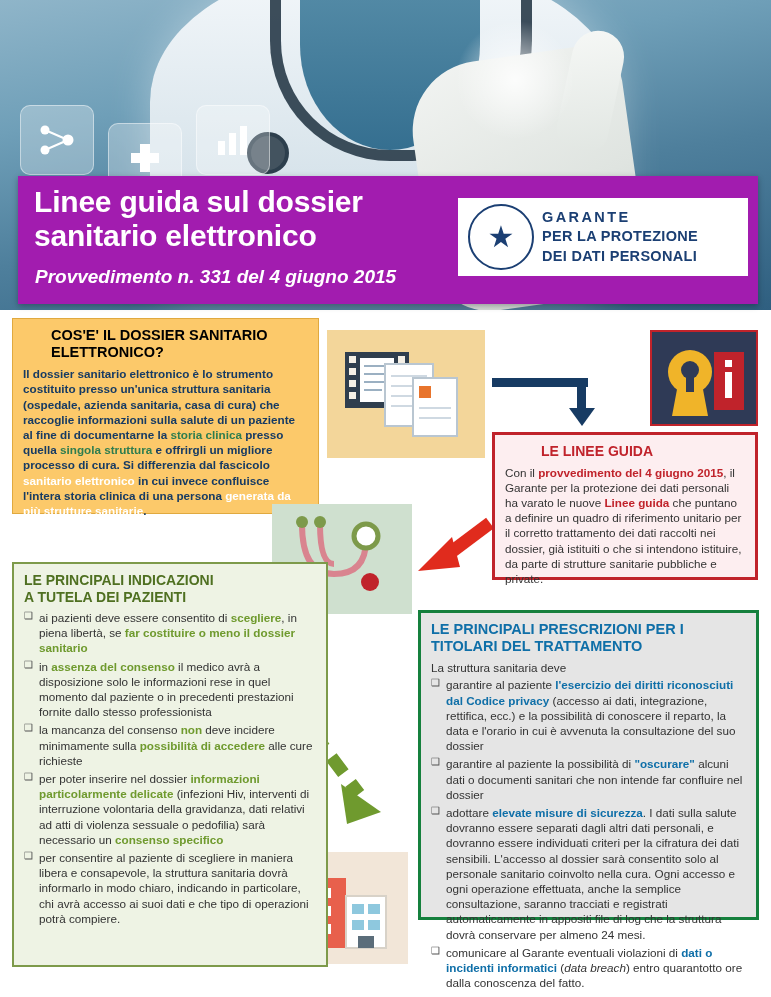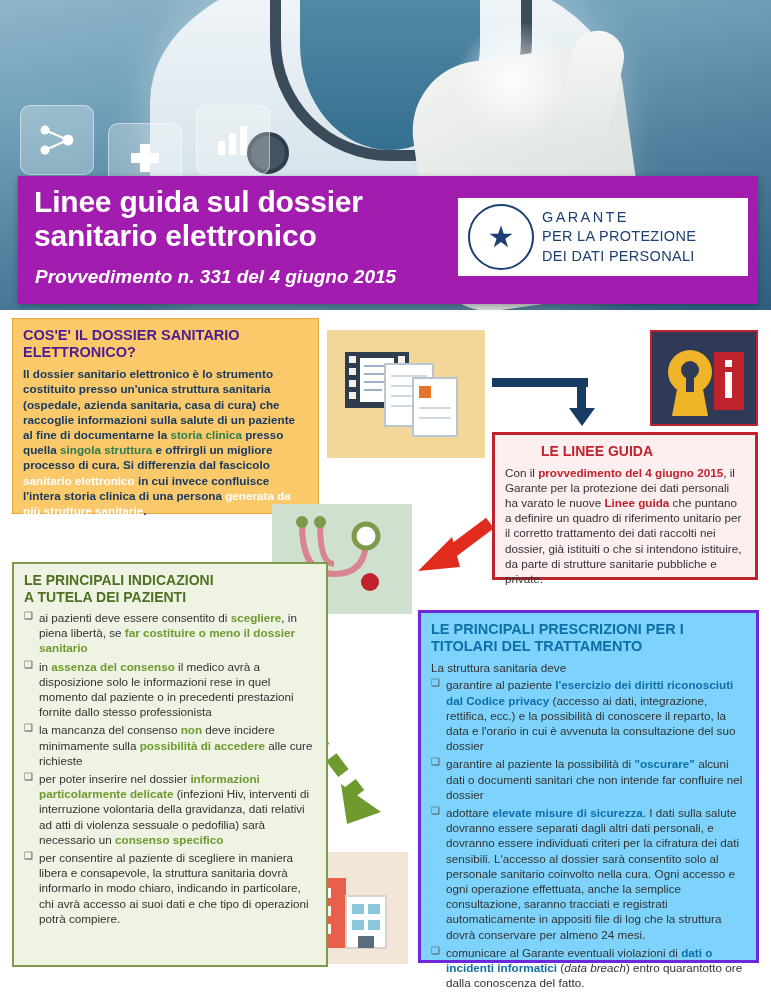--- a/index.html
+++ b/index.html
@@ -146,21 +146,21 @@
     background: #ffffff;
   }
   .garante-emblem .star {
     color: #1b3f73;
     font-size: 30px;
     line-height: 1;
   }
   .garante-text {
     color: #1b3f73;
     font-size: 14.5px;
-    font-weight: normal;
+    font-weight: bold;
     line-height: 1.35;
     letter-spacing: 0.3px;
   }
   .garante-text div:first-child { letter-spacing: 2.4px; }
 
   
   .panel {
     position: absolute;
     box-sizing: border-box;
     padding: 8px 10px;
@@ -177,21 +177,21 @@
     line-height: 1.3;
   }
 
   
   #panel-cose {
     left: 12px; top: 318px;
     width: 307px; height: 196px;
     background: #fcc96a;
     border: 1px solid #e0a93f;
   }
-  #panel-cose h3 { color: #4c1d95; }
+  #panel-cose h3 { color: #000000; margin-left: 28px; }
   #panel-cose p { color: #173b63; font-weight: bold; }
   #panel-cose .hl-green { color: #2e7d4f; }
   #panel-cose .hl-white { color: #ffffff; }
 
   
   #panel-linee {
     left: 492px; top: 432px;
     width: 266px; height: 148px;
     background: #fdeef0;
     border: 3px solid #c0232b;
@@ -207,23 +207,23 @@
     background: #eef3e4;
     border: 2px solid #7d9a4a;
   }
   #panel-indicazioni h3 { color: #4f7021; font-size: 14px; }
   #panel-indicazioni li { color: #333333; }
   #panel-indicazioni .hl { color: #6f9a2e; font-weight: bold; }
 
   
   #panel-prescrizioni {
     left: 418px; top: 610px;
-    width: 341px; height: 353px;
-    background: #7dd3fc;
-    border: 3px solid #6d28d9;
+    width: 341px; height: 310px;
+    background: #e5e5e5;
+    border: 3px solid #15803d;
   }
   #panel-prescrizioni h3 { color: #0f6fa8; font-size: 14.5px; }
   #panel-prescrizioni p, #panel-prescrizioni li { color: #333333; }
   #panel-prescrizioni .hl { color: #0f6fa8; font-weight: bold; }
 
   ul.bullets {
     list-style: none;
     margin: 2px 0 0 0;
     padding: 0;
   }

